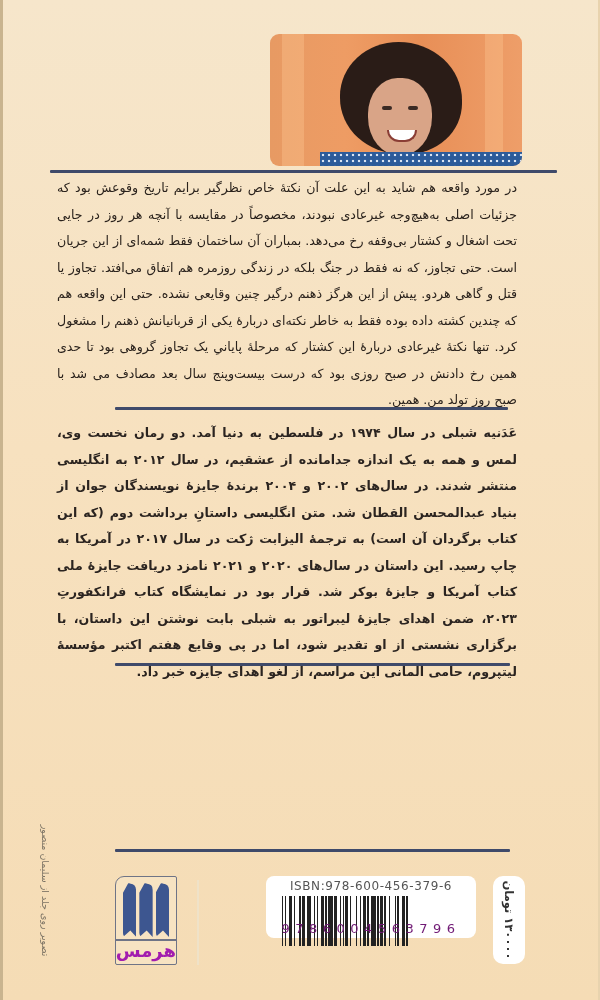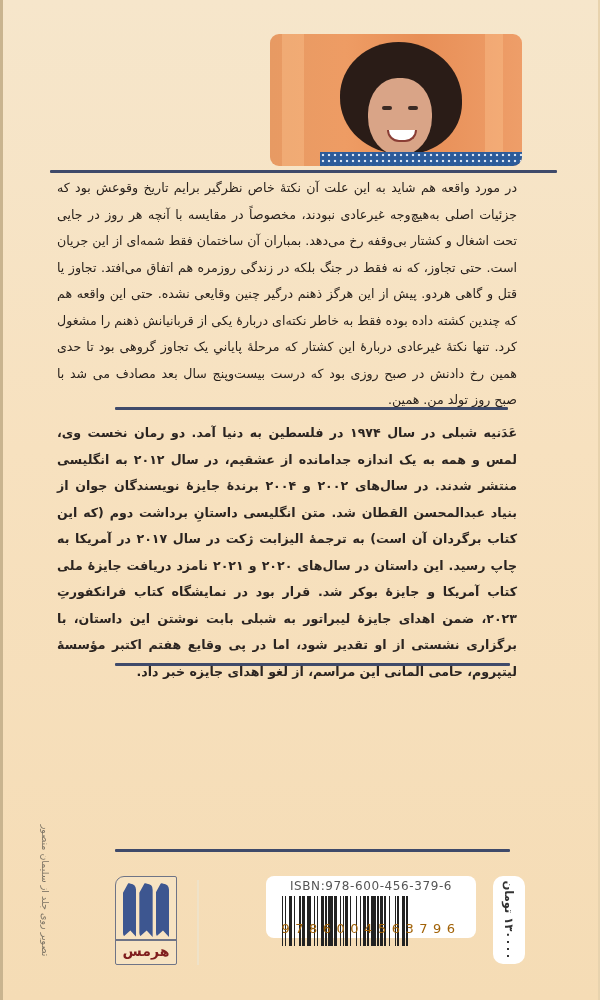--- a/index.html
+++ b/index.html
@@ -72,39 +72,39 @@
     }
     .logo .books { position: absolute; left: 7px; top: 6px; width: 46px; height: 54px; display: flex; gap: 3px; }
     .logo .book {
       flex: 1; background: #3d5690;
       border-radius: 10px 10px 0 6px;
       clip-path: polygon(0 18%, 40% 0, 100% 4%, 100% 100%, 55% 88%, 0 100%);
     }
     .logo .divider { position: absolute; left: 0; right: 0; top: 62px; height: 1.5px; background: #6f7486; }
     .logo .name {
       position: absolute; left: 0; right: 0; top: 63px; height: 22px;
-      text-align: center; direction: rtl; font-size: 14px; font-weight: bold; color: #7f1d1d;
+      text-align: center; direction: rtl; font-size: 18px; font-weight: bold; color: #a21caf;
       line-height: 22px;
     }
     .sep-line { position: absolute; left: 197px; top: 880px; width: 2px; height: 85px; background: #efe2c8; }
 
     
     .barcode {
       position: absolute; left: 266px; top: 876px; width: 210px; height: 62px;
       background: #fff; border-radius: 8px;
     }
     .barcode .isbn {
       position: absolute; left: 0; right: 0; top: 3px; text-align: center;
       font-family: "DejaVu Sans", sans-serif; font-size: 12px; color: #555; letter-spacing: 0.6px;
     }
     .barcode .bars { position: absolute; left: 16px; top: 20px; width: 178px; height: 50px; display: flex; align-items: stretch; }
     .barcode .bar { background: #222; height: 100%; }
     .barcode .digits {
       position: absolute; left: 0; right: 0; bottom: 2px; text-align: center;
-      font-family: "DejaVu Sans", sans-serif; font-size: 13px; color: #a16207; letter-spacing: 5.5px;
+      font-family: "DejaVu Sans", sans-serif; font-size: 13px; color: #701a75; letter-spacing: 5.5px;
     }
 
     
     .price {
       position: absolute; left: 493px; top: 876px; width: 32px; height: 88px;
       background: #fff; border-radius: 10px;
       display: flex; align-items: center; justify-content: center;
     }
     .price span {
       display: block; white-space: nowrap; direction: rtl;

